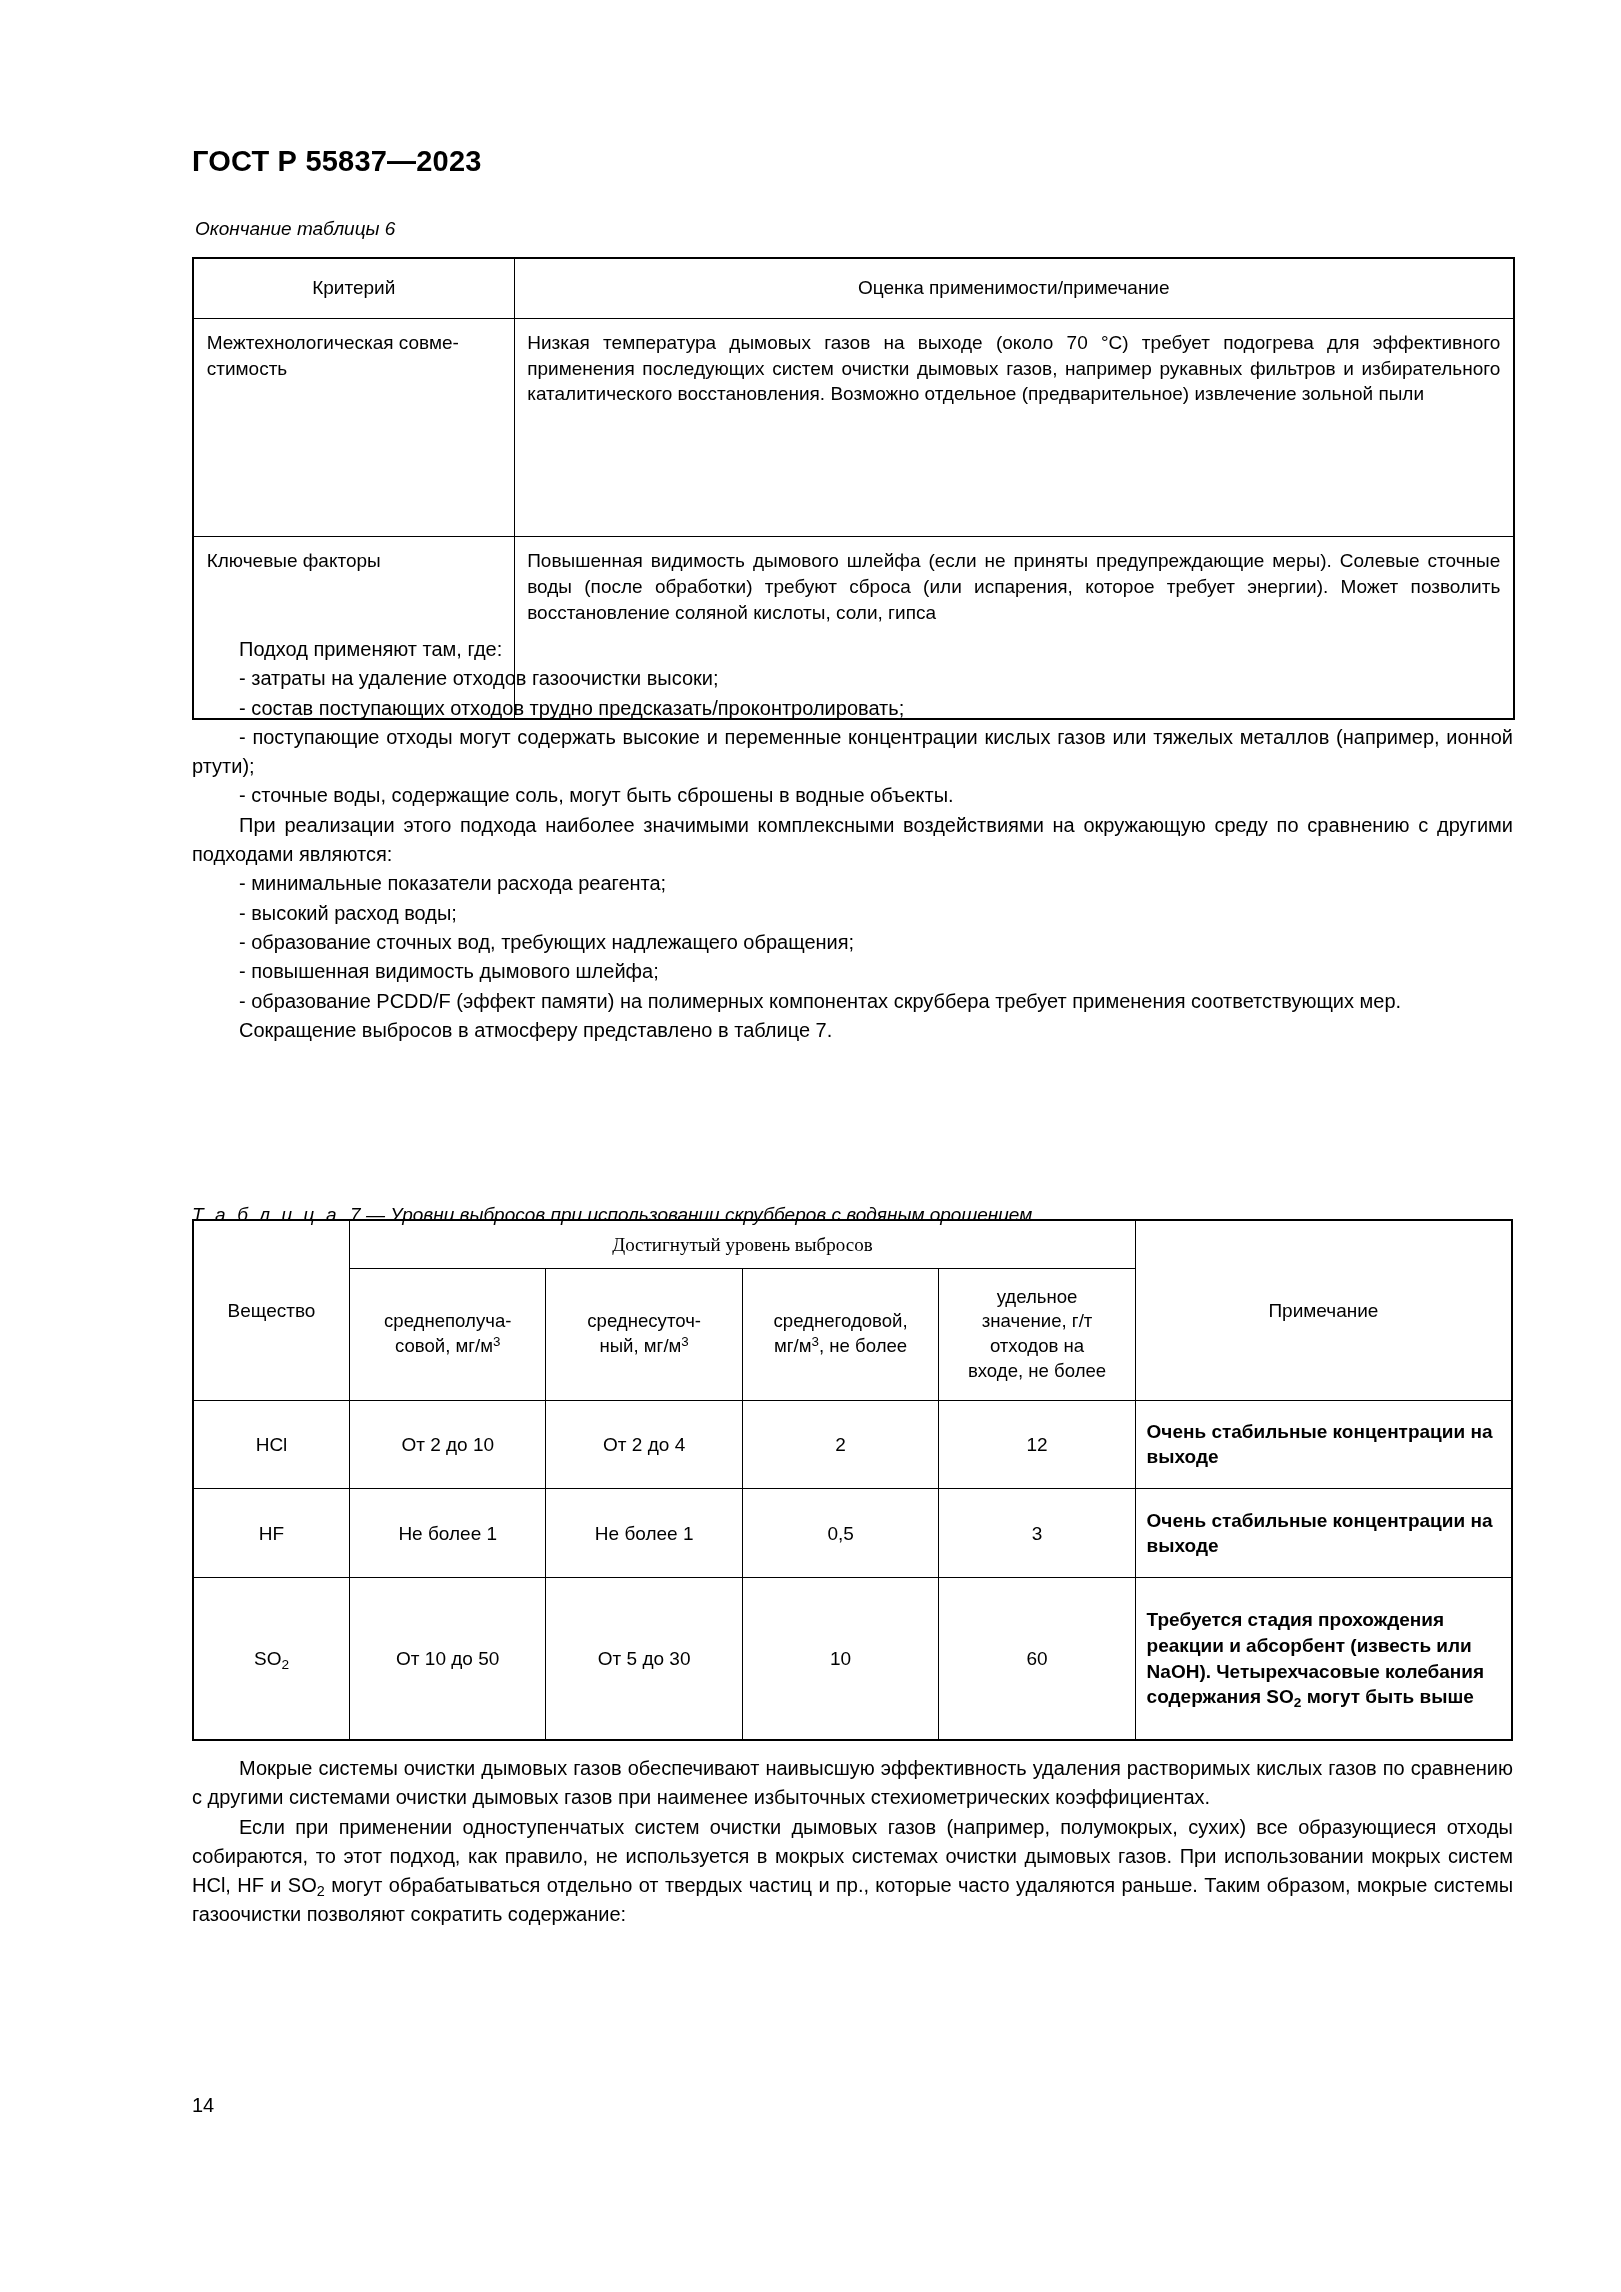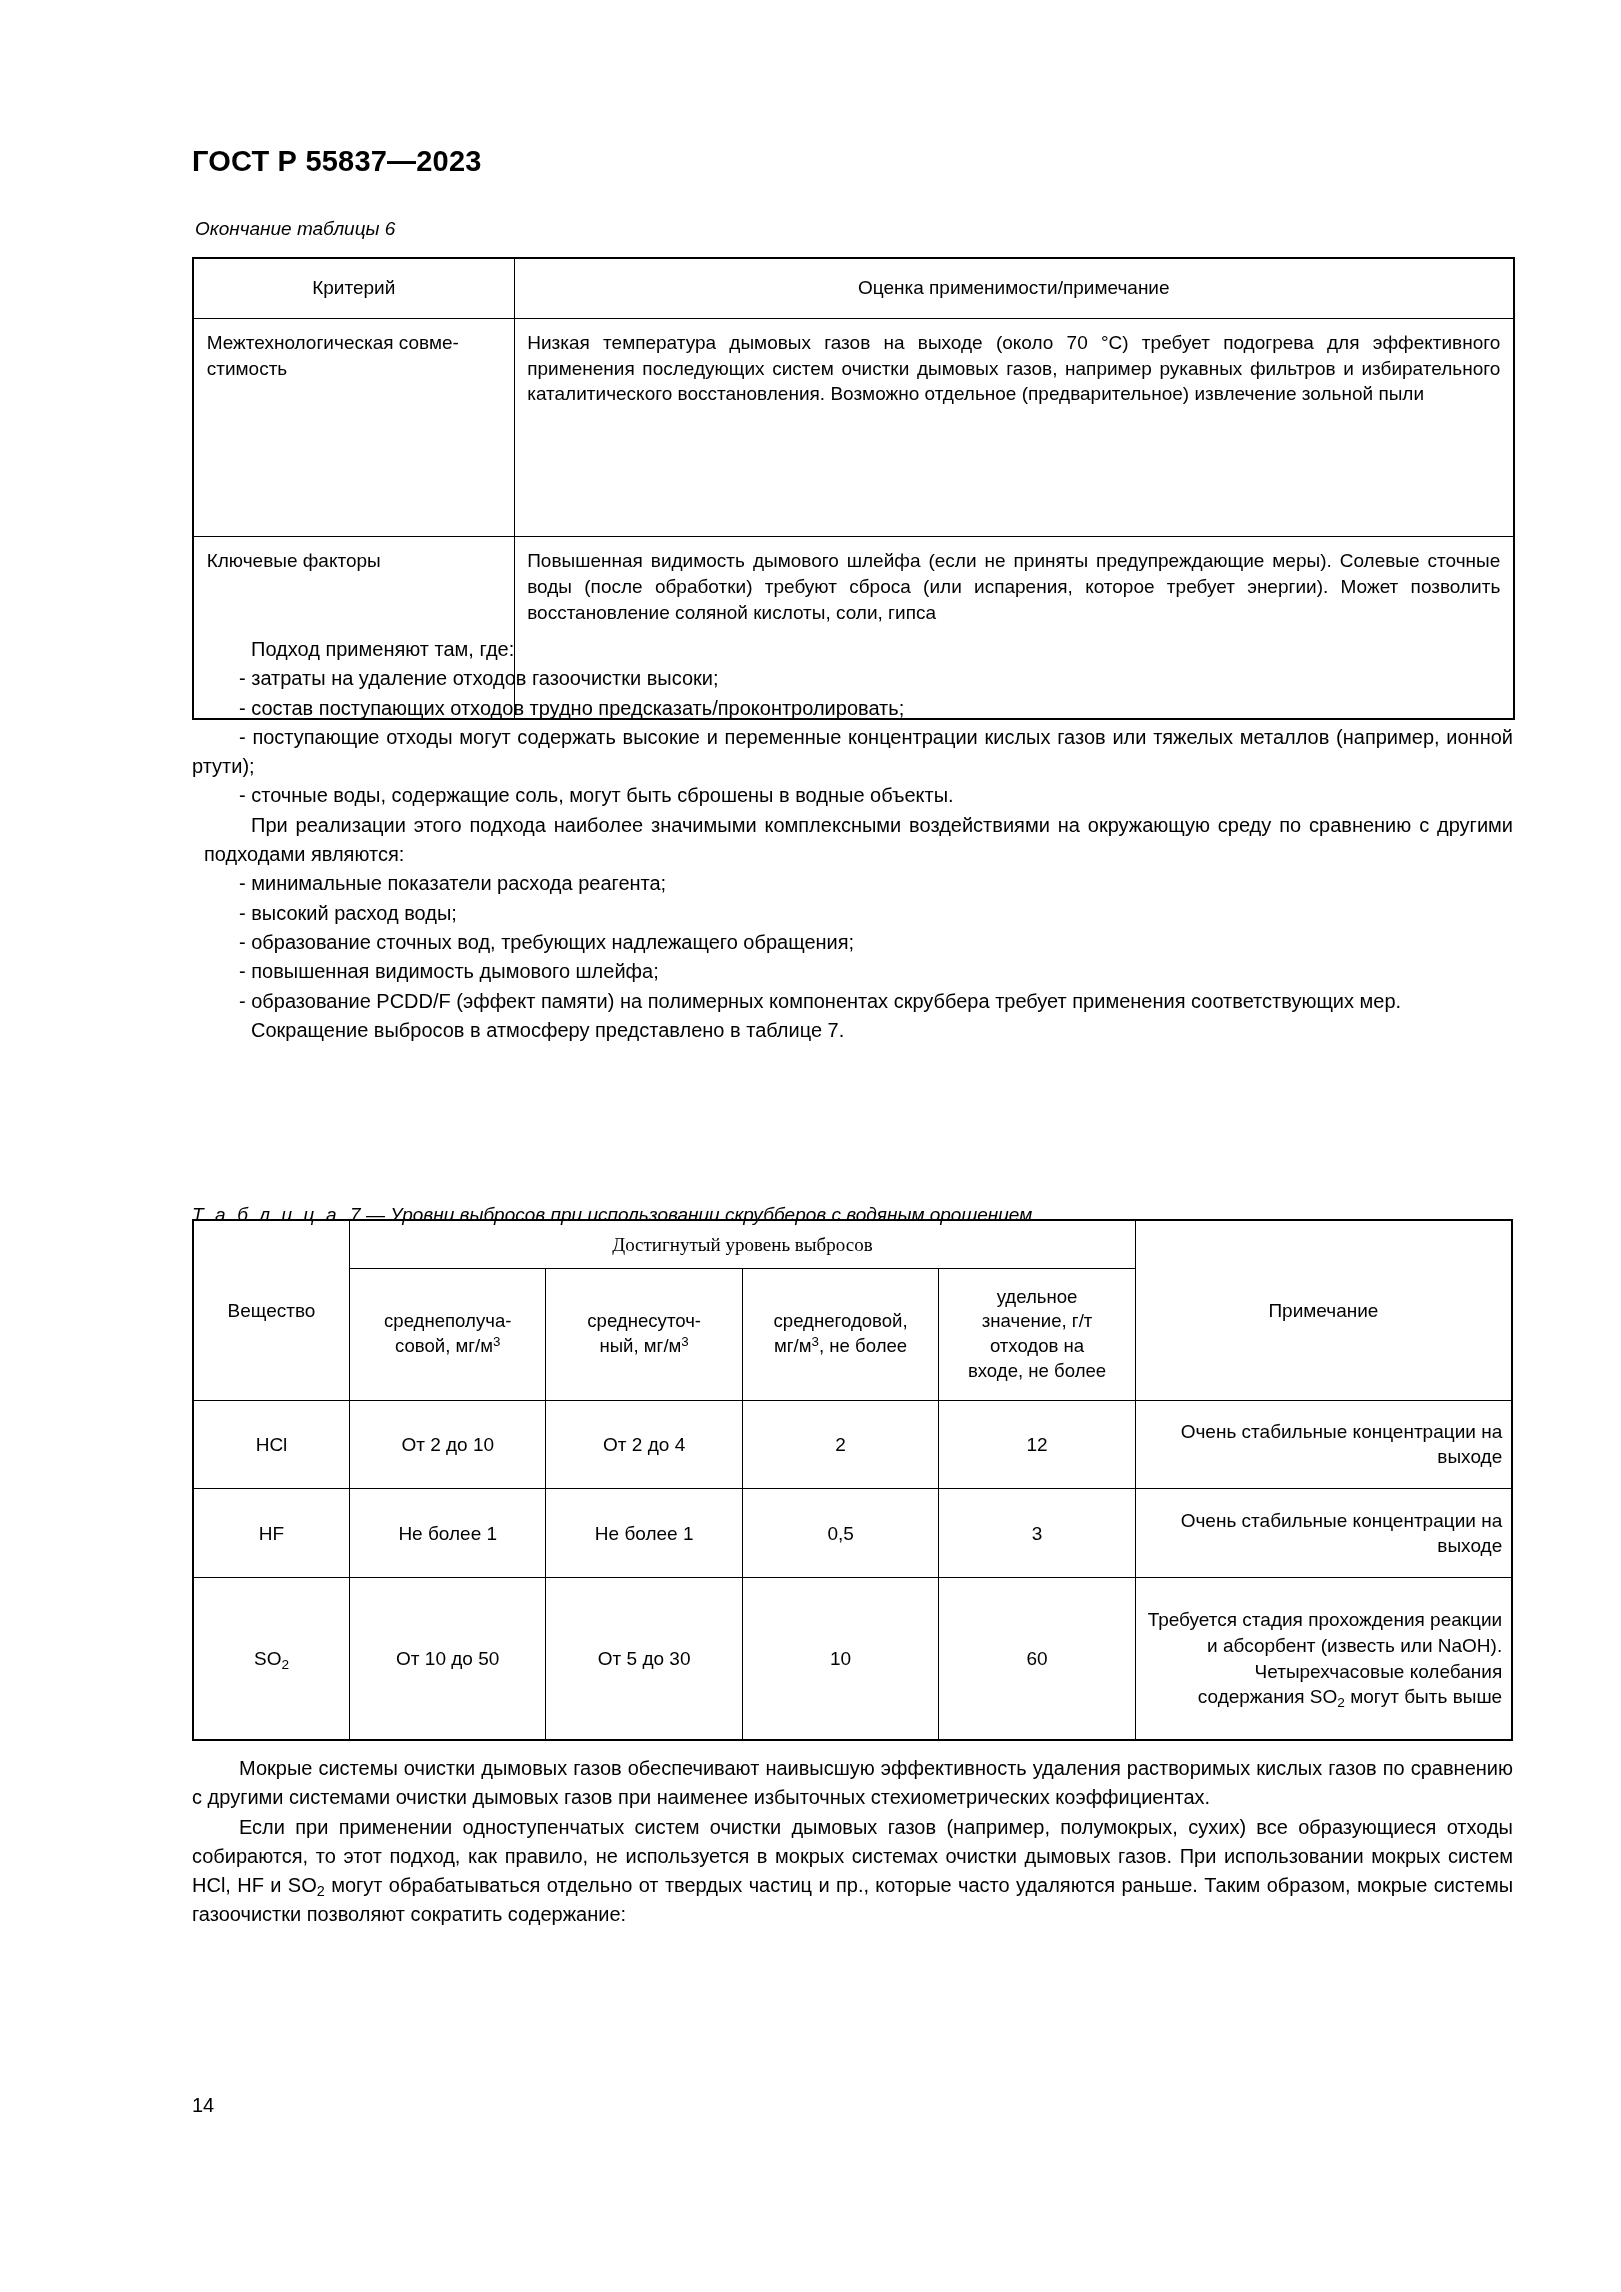--- a/index.html
+++ b/index.html
@@ -116,43 +116,43 @@
     font-size: 20px;
     line-height: 1.465;
   }
   .para-block p {
     margin: 0;
     text-align: justify;
     text-align-last: left;
   }
   .para-block p.indent {
     text-indent: 47px;
-    padding-left: 12px;
   }
   .para-block p.dash {
     text-indent: 47px;
   }
 
   
   .table7-wrap {
     position: absolute;
     left: 0;
     top: 1219px;
   }
   table.t7 td {
     text-align: center;
     vertical-align: middle;
     padding: 2.9px 4.9px;
     line-height: 1.33;
   }
   table.t7 td.note {
-    text-align: right;
+    text-align: left;
     vertical-align: middle;
     padding: 5.9px 8.8px 5.9px 10.8px;
     line-height: 1.345;
+    font-weight: bold;
   }
   table.t7 td.grouphead {
     height: 41px;
     font-family: Liberation Serif, serif;
   }
   table.t7 td.subhead {
     height: 125px;
     vertical-align: middle;
     font-size: 18.6px;
   }

